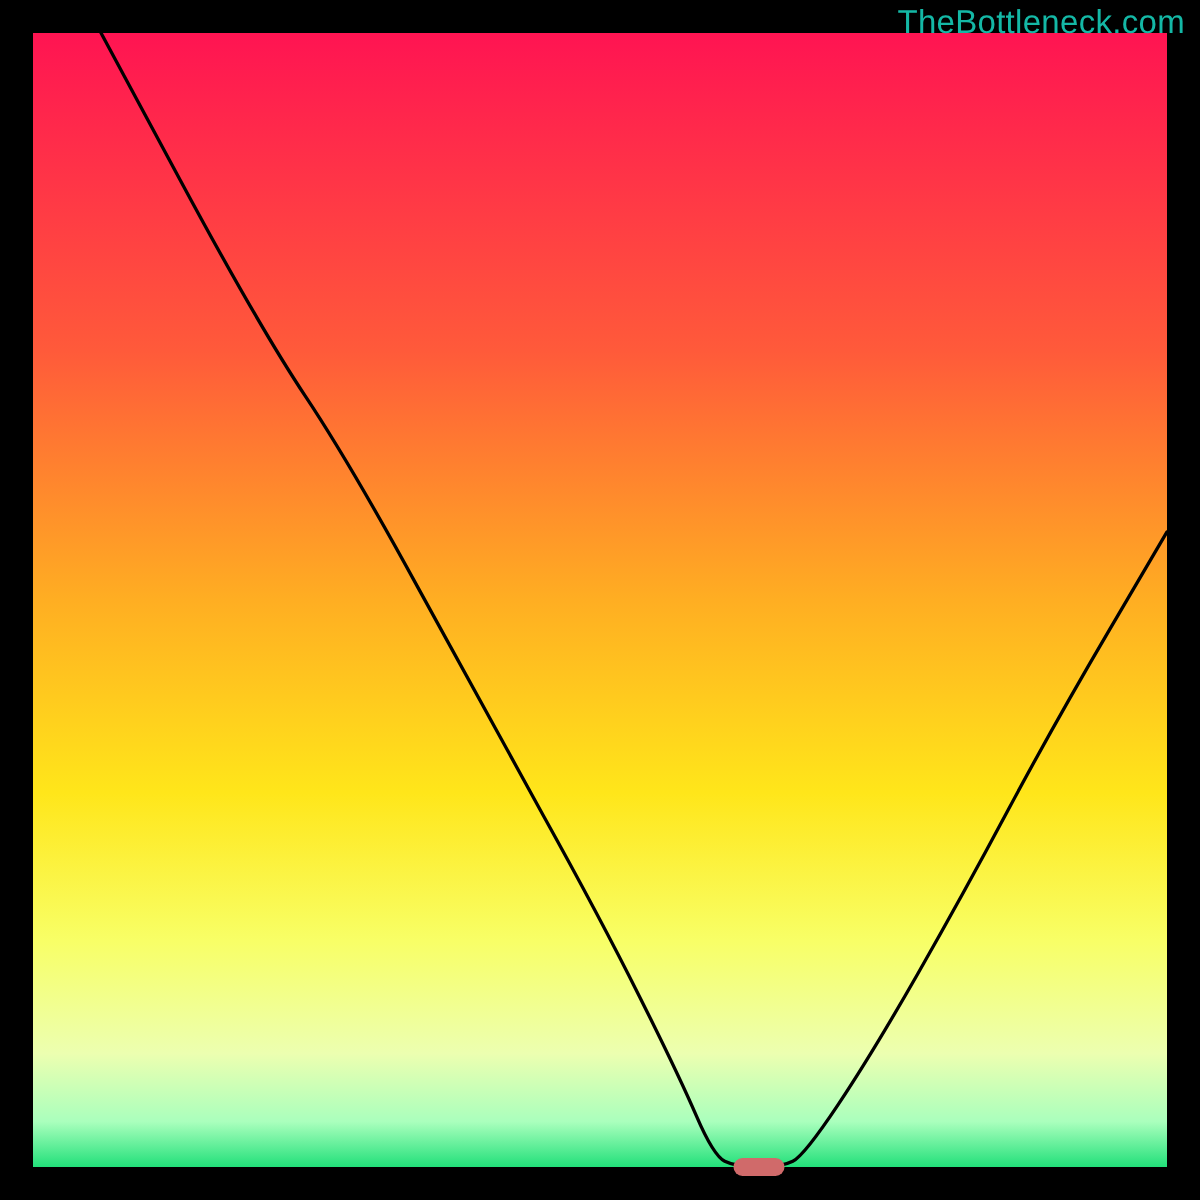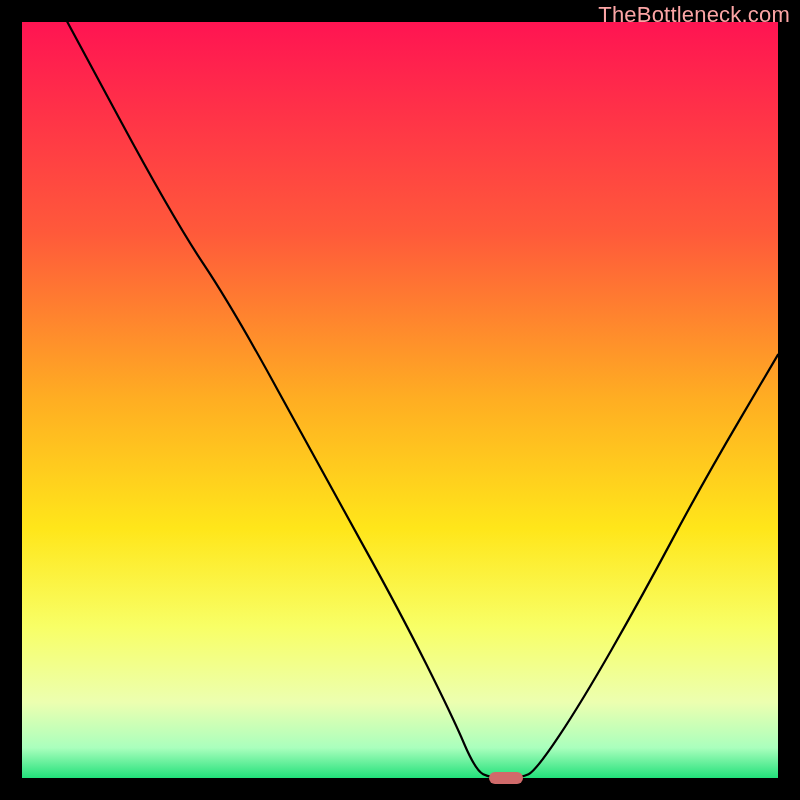--- a/index.html
+++ b/index.html
@@ -24,21 +24,21 @@
     height: 756px;
     
   }
   .watermark {
     position: absolute;
     top: 2px;
     right: 10px;
     font-family: Arial, Helvetica, sans-serif;
     font-size: 22px;
     font-weight: 500;
-    color: #fca5a5;
+    color: #14b8a6;
     letter-spacing: 0.2px;
   }
   svg.curve {
     position: absolute;
     left: 0;
     top: 0;
     width: 756px;
     height: 756px;
     overflow: visible;
   }

